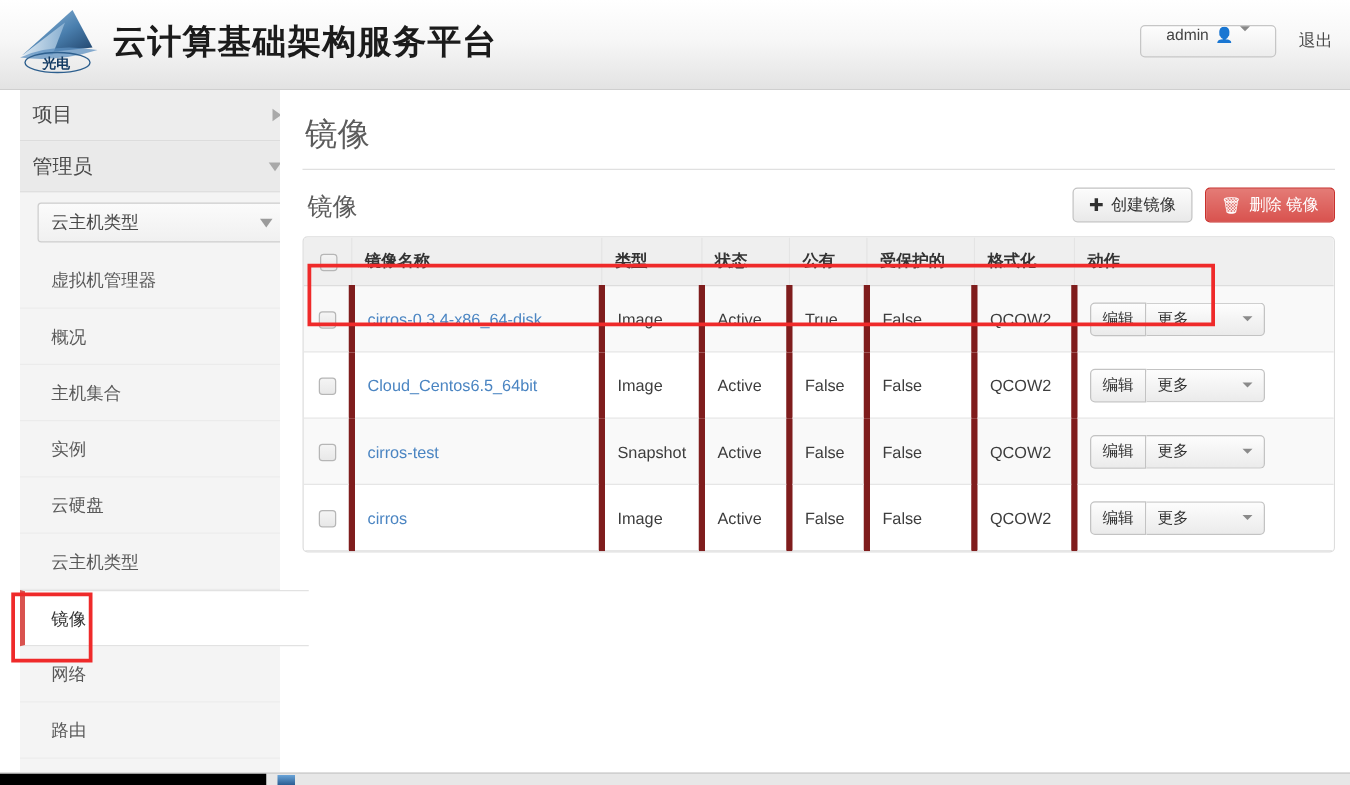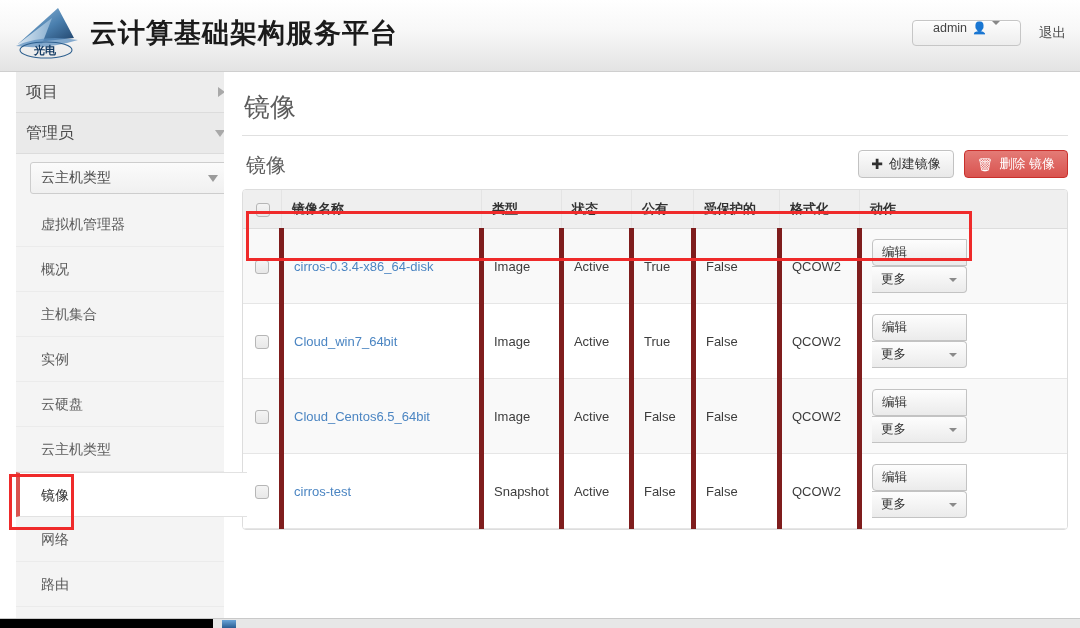--- a/index.html
+++ b/index.html
@@ -148,21 +148,21 @@
     cursor: pointer; vertical-align: middle;
   }
   .lnk { color: #4b85c2; text-decoration: none; cursor: pointer; }
   .col-name { width: 200px; }
   .col-type { width: 76px; }
   .col-status { width: 70px; }
   .col-public { width: 62px; }
   .col-protected { width: 86px; font-family: Liberation Mono, monospace; }
   .col-format { width: 80px; }
 
-  .btngroup { display: inline-flex; flex-direction: column; }
+  .btngroup { display: inline-flex; }
   .btngroup .bg-btn {
     display: inline-flex; align-items: center; gap: 4px;
     height: 27px; padding: 0 9px;
     background: linear-gradient(to bottom, #fdfdfd, #ebebeb);
     border: 1px solid #c3c3c3; color: #333; font-size: 12.5px; cursor: pointer;
   }
   .btngroup .bg-btn:first-child { border-radius: 4px 0 0 4px; }
   .btngroup .bg-btn:last-child { border-radius: 0 4px 4px 0; border-left: none; gap: 43px; }
   .btngroup .caret { border-left: 4px solid transparent; border-right: 4px solid transparent; border-top: 4px solid #8a8a8a; }
 
@@ -299,58 +299,58 @@
                 <span class="bg-btn">编辑</span>
                 <span class="bg-btn">
                   <span>更多</span>
                   <span class="caret"></span>
                 </span>
               </span>
             </td>
           </tr>
           <tr>
             <td class="cb-col"><span class="cb"></span></td>
-            <td><a class="lnk">Cloud_win7_64bit</a></td>
+            <td><a class="lnk">Cloud_Centos6.5_64bit</a></td>
             <td>Image</td>
             <td>Active</td>
-            <td>True</td>
+            <td>False</td>
             <td>False</td>
             <td>QCOW2</td>
             <td>
               <span class="btngroup">
                 <span class="bg-btn">编辑</span>
                 <span class="bg-btn">
                   <span>更多</span>
                   <span class="caret"></span>
                 </span>
               </span>
             </td>
           </tr>
           <tr>
             <td class="cb-col"><span class="cb"></span></td>
-            <td><a class="lnk">Cloud_Centos6.5_64bit</a></td>
-            <td>Image</td>
+            <td><a class="lnk">cirros-test</a></td>
+            <td>Snapshot</td>
             <td>Active</td>
             <td>False</td>
             <td>False</td>
             <td>QCOW2</td>
             <td>
               <span class="btngroup">
                 <span class="bg-btn">编辑</span>
                 <span class="bg-btn">
                   <span>更多</span>
                   <span class="caret"></span>
                 </span>
               </span>
             </td>
           </tr>
           <tr>
             <td class="cb-col"><span class="cb"></span></td>
-            <td><a class="lnk">cirros-test</a></td>
-            <td>Snapshot</td>
+            <td><a class="lnk">cirros</a></td>
+            <td>Image</td>
             <td>Active</td>
             <td>False</td>
             <td>False</td>
             <td>QCOW2</td>
             <td>
               <span class="btngroup">
                 <span class="bg-btn">编辑</span>
                 <span class="bg-btn">
                   <span>更多</span>
                   <span class="caret"></span>

